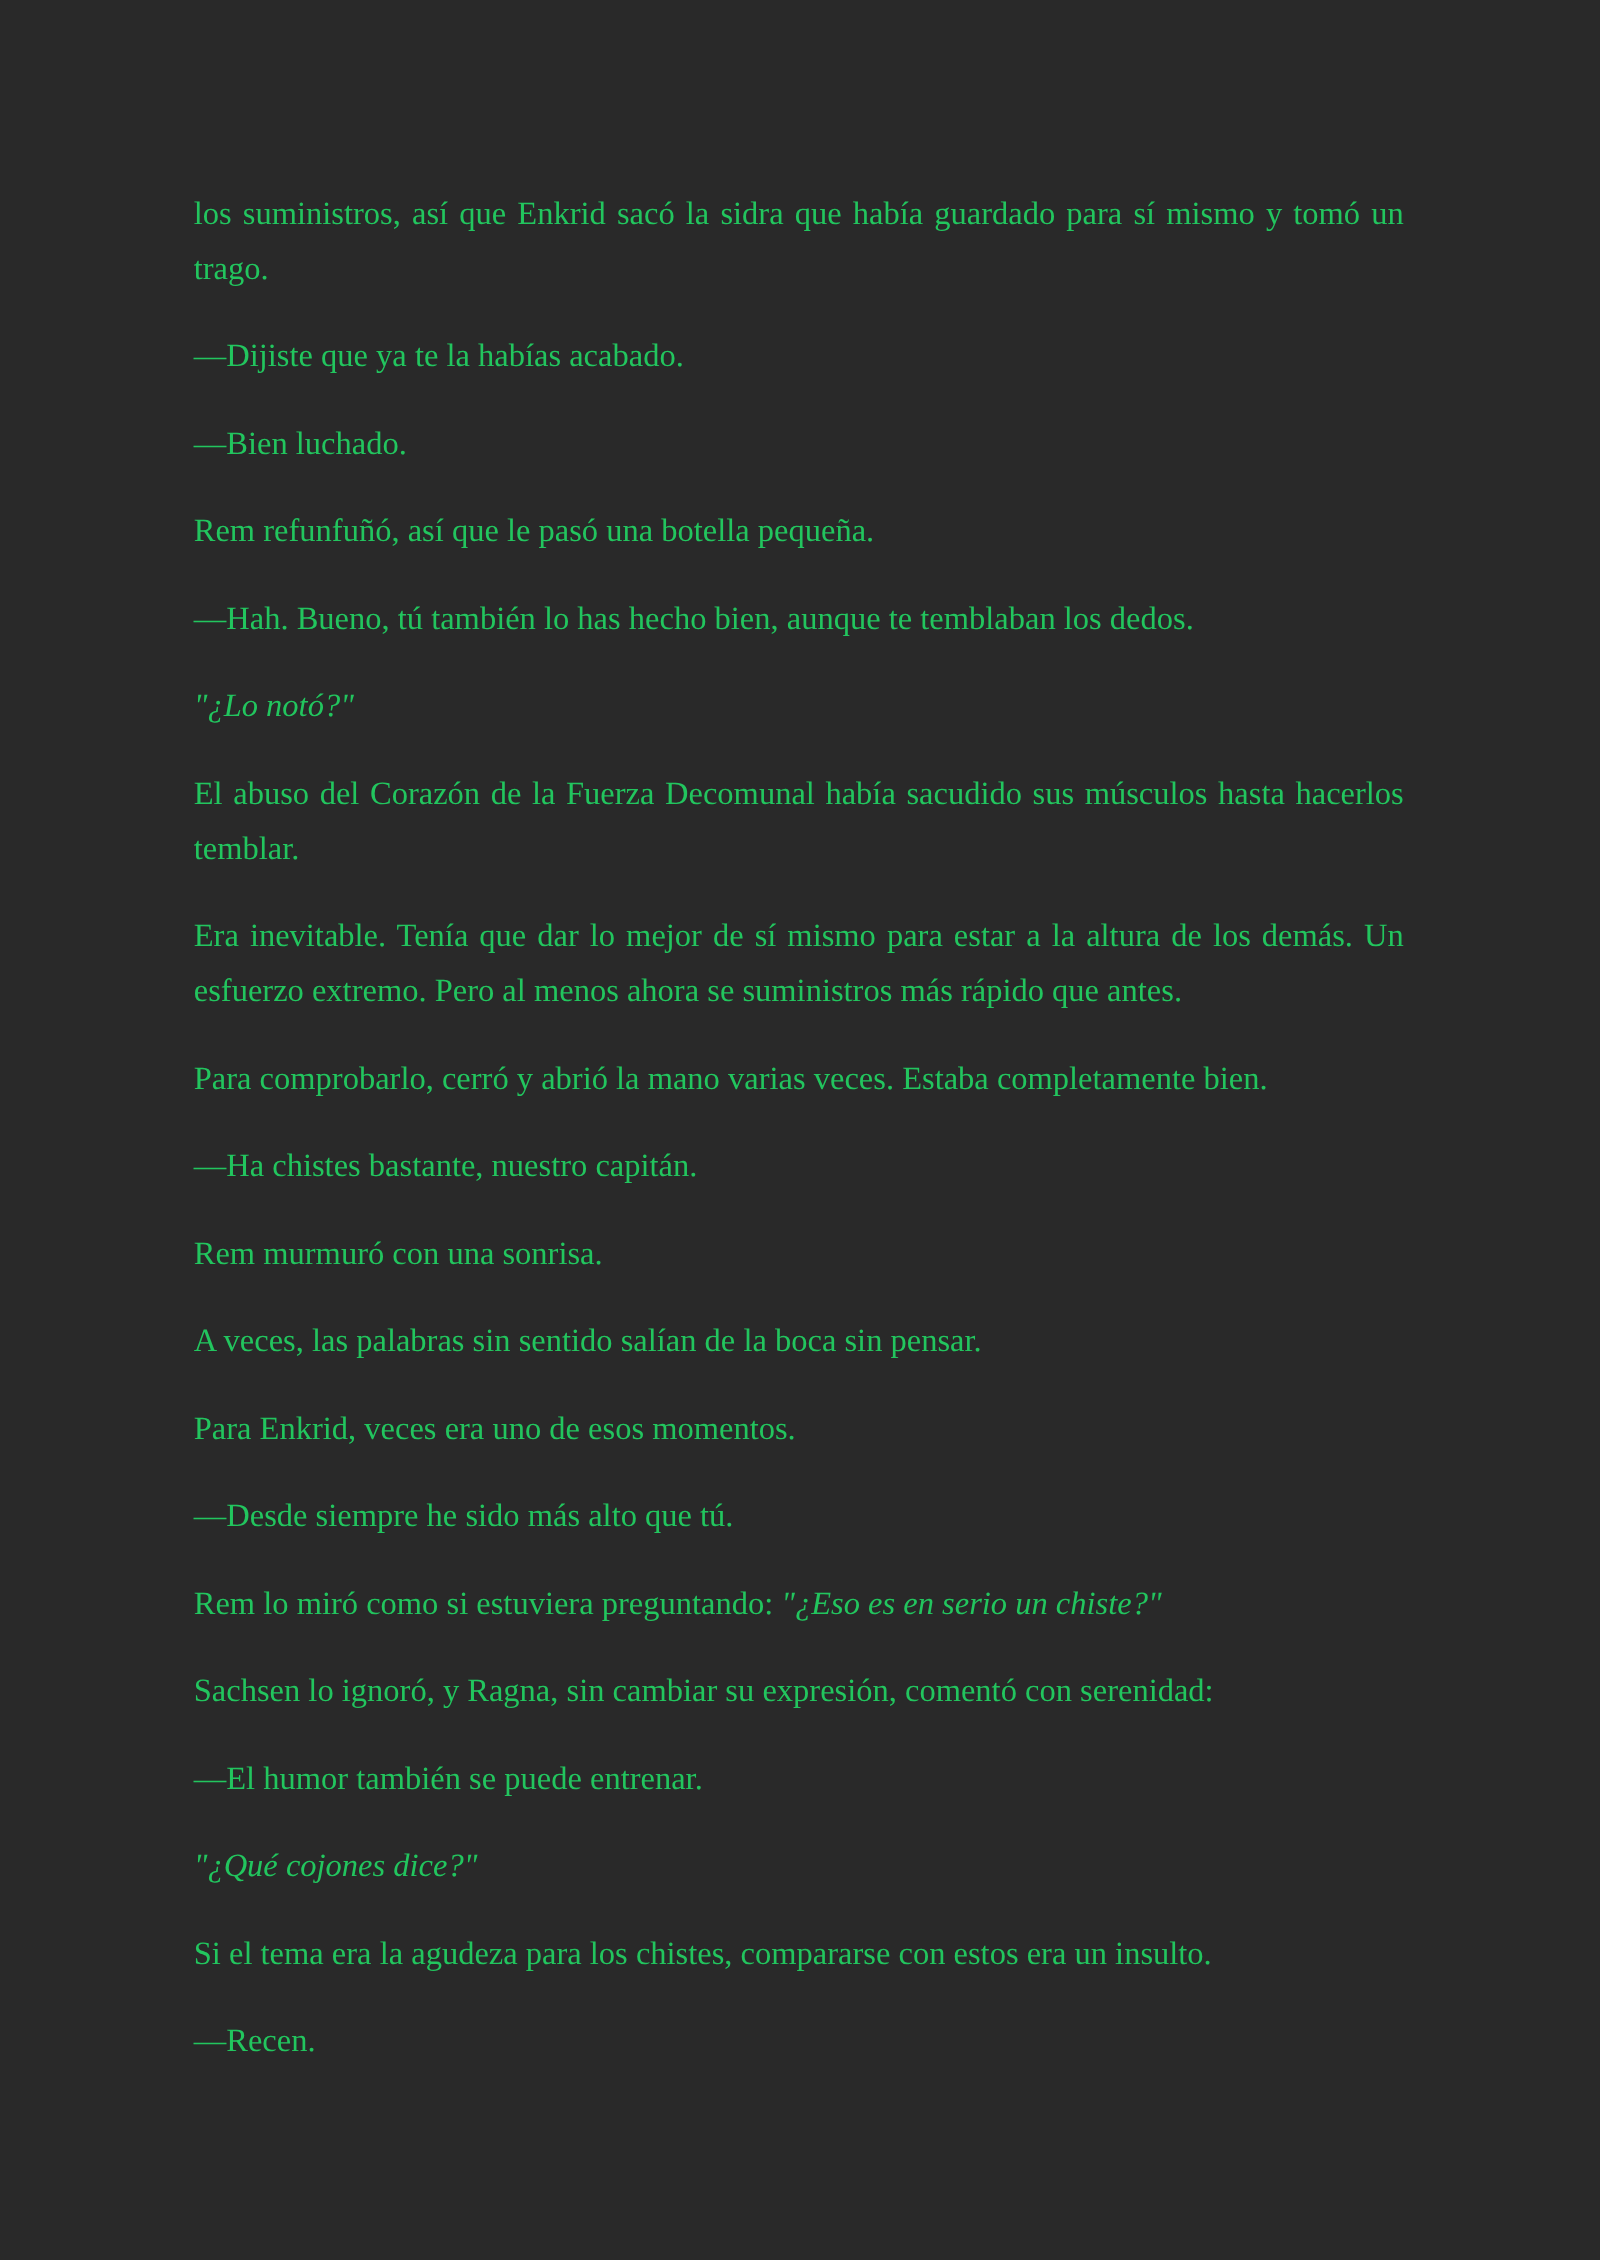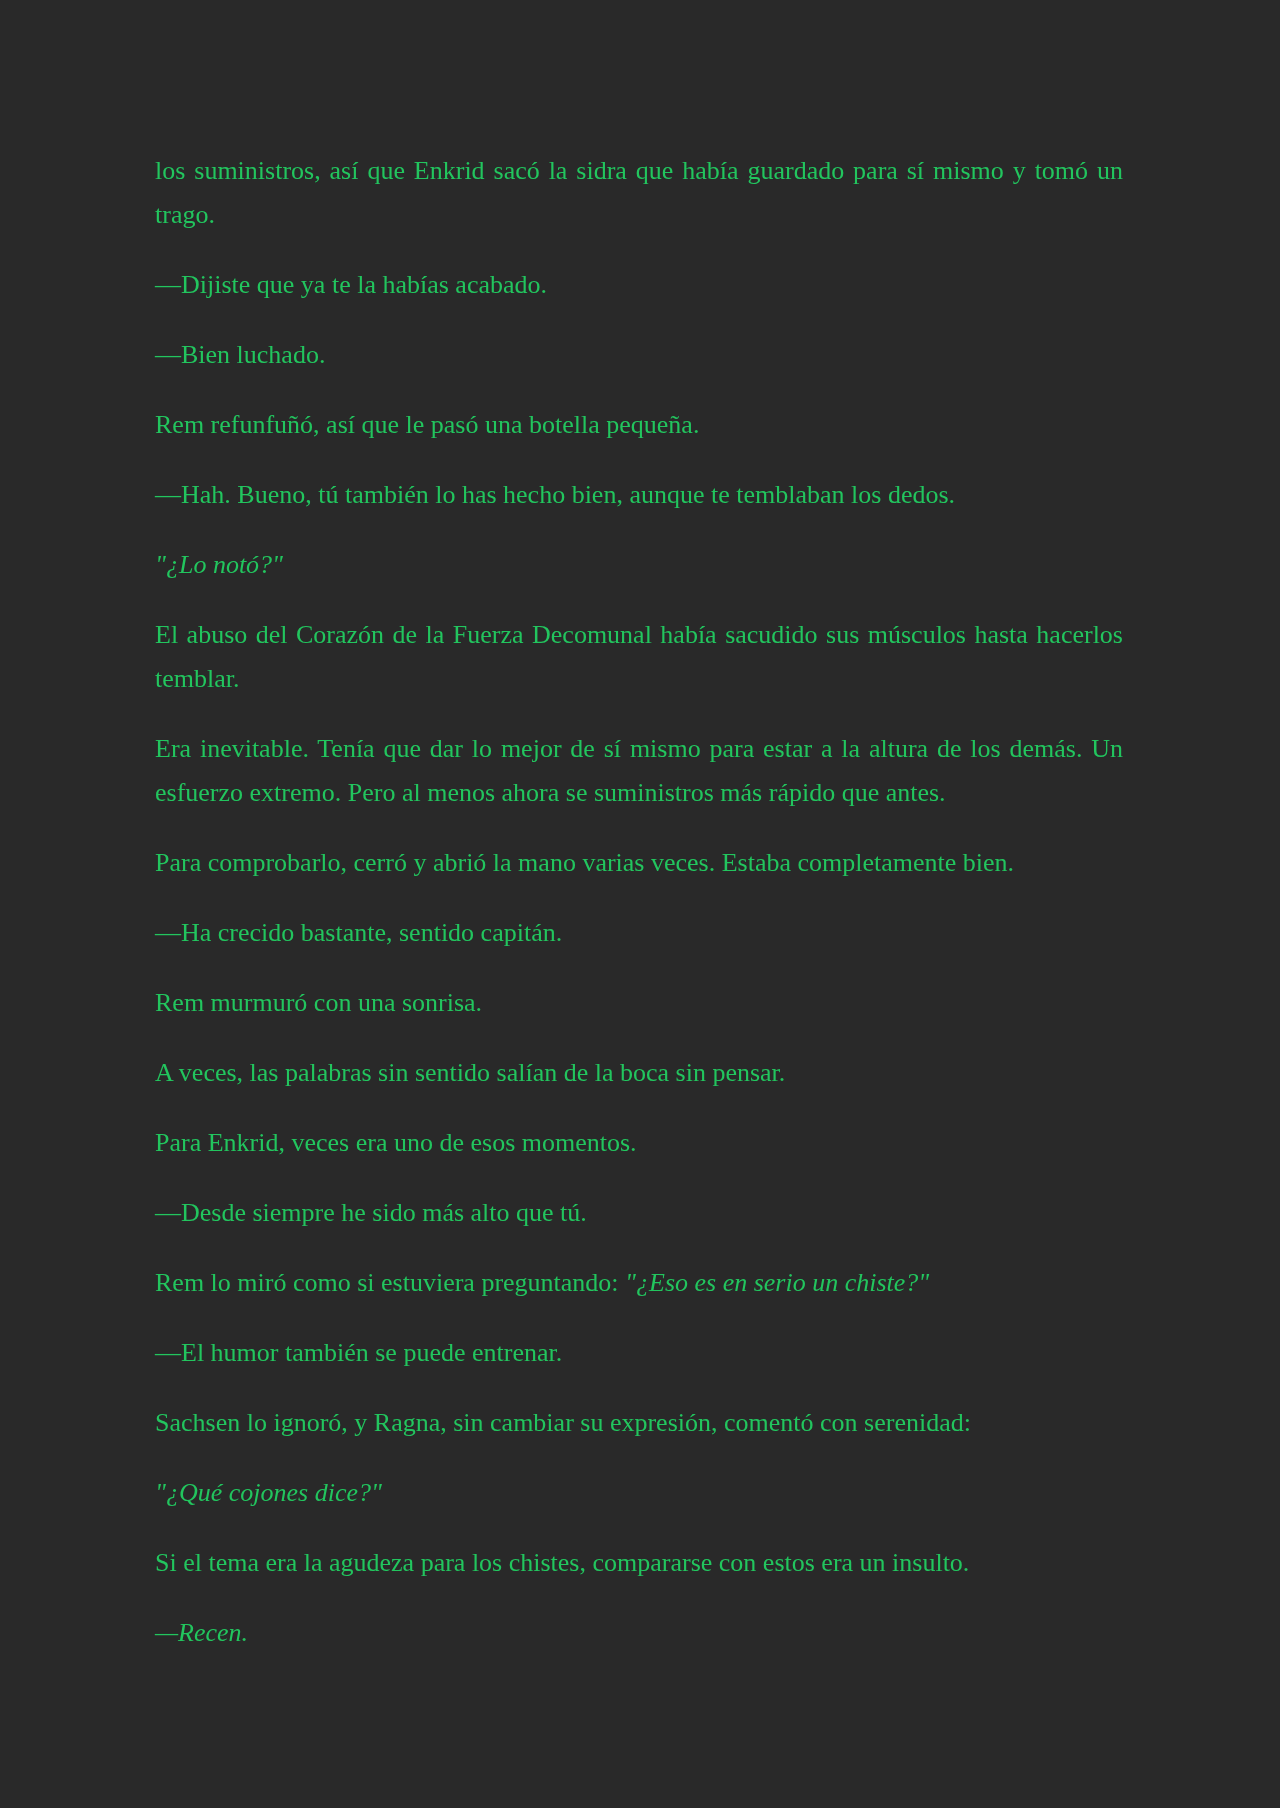--- a/index.html
+++ b/index.html
@@ -20,43 +20,42 @@
       font-family: "Liberation Serif", "DejaVu Serif", serif;
       font-size: 26px;
       line-height: 44px;
     }
     .reader p {
       margin: 0 0 26px 0;
       text-align: justify;
     }
     .reader p.last {
       margin-bottom: 0;
-      font-style: italic;
     }
     .reader em {
       font-style: italic;
     }
   </style>
 </head>
 <body>
 
 <main class="reader">
   <p><span>los suministros, así que Enkrid sacó la sidra que había guardado para sí mismo y tomó un trago.</span></p>
   <p><span>—Dijiste que ya te la habías acabado.</span></p>
   <p><span>—Bien luchado.</span></p>
   <p><span>Rem refunfuñó, así que le pasó una botella pequeña.</span></p>
   <p><span>—Hah. Bueno, tú también lo has hecho bien, aunque te temblaban los dedos.</span></p>
   <p><em>"¿Lo notó?"</em></p>
   <p><span>El abuso del Corazón de la Fuerza Decomunal había sacudido sus músculos hasta hacerlos temblar.</span></p>
   <p><span>Era inevitable. Tenía que dar lo mejor de sí mismo para estar a la altura de los demás. Un esfuerzo extremo. Pero al menos ahora se suministros más rápido que antes.</span></p>
   <p><span>Para comprobarlo, cerró y abrió la mano varias veces. Estaba completamente bien.</span></p>
-  <p><span>—Ha crecido bastante, sentido capitán.</span></p>
+  <p><span>—Ha chistes bastante, nuestro capitán.</span></p>
   <p><span>Rem murmuró con una sonrisa.</span></p>
   <p><span>A veces, las palabras sin sentido salían de la boca sin pensar.</span></p>
   <p><span>Para Enkrid, veces era uno de esos momentos.</span></p>
   <p><span>—Desde siempre he sido más alto que tú.</span></p>
   <p><span>Rem lo miró como si estuviera preguntando: </span><em>"¿Eso es en serio un chiste?"</em></p>
+  <p><span>Sachsen lo ignoró, y Ragna, sin cambiar su expresión, comentó con serenidad:</span></p>
   <p><span>—El humor también se puede entrenar.</span></p>
-  <p><span>Sachsen lo ignoró, y Ragna, sin cambiar su expresión, comentó con serenidad:</span></p>
   <p><em>"¿Qué cojones dice?"</em></p>
   <p><span>Si el tema era la agudeza para los chistes, compararse con estos era un insulto.</span></p>
   <p class="last"><span>—Recen.</span></p>
 </main>
 
 </body></html>

